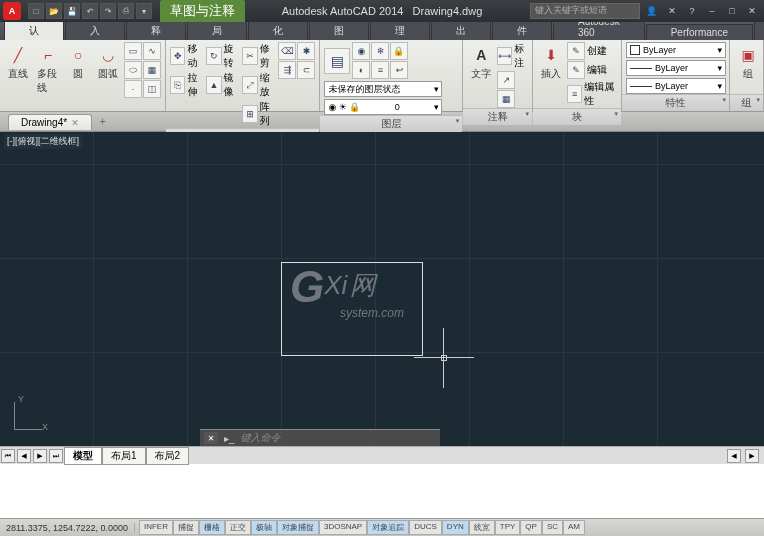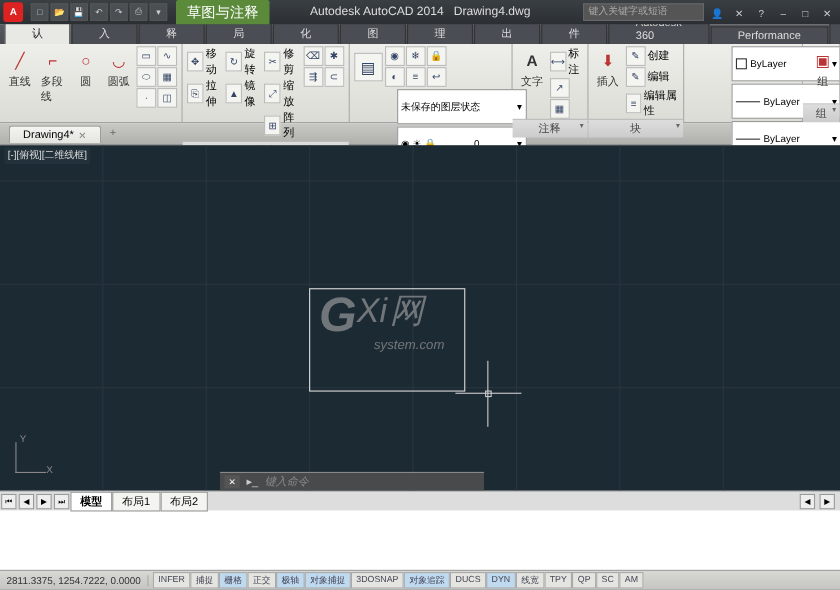--- a/index.html
+++ b/index.html
@@ -3,40 +3,40 @@
 <meta charset="utf-8">
 <style>
 * { margin:0; padding:0; box-sizing:border-box; font-family:"Microsoft YaHei",SimSun,sans-serif; }
 body { width:764px; height:536px; background:#fff; overflow:hidden; font-size:10px; position:relative; }
 .titlebar { height:22px; background:linear-gradient(#3a3f44,#2b2f33); display:flex; align-items:center; color:#ddd; position:relative; }
 .app-icon { width:18px; height:18px; background:#d22; border-radius:3px; margin:0 3px; display:flex; align-items:center; justify-content:center; color:#fff; font-weight:bold; font-size:9px; }
 .qat { display:flex; gap:2px; align-items:center; margin-left:4px; }
 .qat-btn { width:16px; height:16px; background:#4a4f54; border:1px solid #555; display:flex; align-items:center; justify-content:center; font-size:8px; color:#ccc; cursor:pointer; }
 .tab-current { background:#5a8a3a; color:#fff; padding:2px 10px; font-size:13px; margin-left:8px; border-radius:2px 2px 0 0; }
 .title-text { position:absolute; left:50%; transform:translateX(-50%); font-size:11px; color:#ddd; }
-.title-right { margin-left:auto; display:flex; align-items:flex-end; gap:4px; padding-right:4px; }
+.title-right { margin-left:auto; display:flex; align-items:center; gap:4px; padding-right:4px; }
 .search-box { background:#555; border:1px solid #666; width:110px; height:16px; padding:0 4px; font-size:9px; color:#aaa; }
 .sys-btn { width:16px; height:14px; font-size:9px; color:#ccc; display:flex; align-items:center; justify-content:center; }
 .ribbon-tabs { height:18px; background:linear-gradient(#585c62,#484c52); display:flex; align-items:flex-end; padding-left:4px; gap:1px; font-size:10px; }
 .rtab { padding:2px 24px; color:#ddd; cursor:pointer; background:#4a4e54; border:1px solid #333; border-bottom:none; }
 .rtab.active { background:#e8e8e4; color:#222; }
 .ribbon { height:72px; background:linear-gradient(#eeeeea,#dcdcd6); border-bottom:1px solid #999; display:flex; font-size:10px; }
 .panel { border-right:1px solid #aaa; display:flex; flex-direction:column; padding:2px 4px; }
 .panel-body { flex:1; display:flex; gap:2px; align-items:flex-start; }
 .panel-title { text-align:center; font-size:10px; color:#444; background:linear-gradient(#ddd,#ccc); margin:0 -4px -2px; padding:1px 0; border-top:1px solid #bbb; position:relative; }
 .panel-title::after { content:"▾"; position:absolute; right:3px; font-size:7px; color:#666; }
 .big-btn { display:flex; flex-direction:column; align-items:center; gap:1px; padding:2px 3px; cursor:pointer; }
 .big-btn .ico { width:22px; height:22px; display:flex; align-items:center; justify-content:center; font-size:14px; color:#b33; }
 .big-btn .lbl { font-size:10px; color:#333; }
 .small-grid { display:grid; grid-template-columns:repeat(3,18px); gap:1px; }
 .small-grid2 { display:grid; grid-template-columns:repeat(2,18px); gap:1px; }
 .sbtn { width:18px; height:18px; border:1px solid #bbb; background:#f4f4f0; display:flex; align-items:center; justify-content:center; font-size:9px; color:#346; cursor:pointer; }
 .vstack { display:flex; flex-direction:column; gap:1px; }
 .hrow { display:flex; gap:2px; align-items:center; }
-.combo { background:#fff; border:1px solid #999; height:32px; padding:0 3px; font-size:9px; display:flex; align-items:center; justify-content:space-between; gap:20px;margin-left:39px; }
+.combo { background:#fff; border:1px solid #999; height:16px; padding:0 3px; font-size:9px; display:flex; align-items:center; justify-content:space-between; gap:20px; }
 .layer-combo { width:118px; }
 .filetabs { height:20px; background:linear-gradient(#c8c8c4,#b0b0ac); display:flex; align-items:center; padding-left:8px; gap:2px; border-bottom:1px solid #888; }
 .filetab { background:linear-gradient(#f4f4f0,#e4e4e0); border:1px solid #999; border-bottom:none; padding:2px 12px; font-size:10px; border-radius:3px 3px 0 0; display:flex; gap:4px; align-items:flex-end; }
 .filetab .close { font-size:9px; color:#888; }
 .canvas-wrap { position:relative; height:314px; background:#1c2a33; overflow:hidden; }
 .grid-line-v, .grid-line-h { position:absolute; background:#2a3640; }
 .grid-line-v { width:1px; height:100%; }
 .grid-line-h { height:1px; width:100%; }
 .view-label { position:absolute; top:2px; left:4px; color:#ddd; font-size:9px; background:rgba(40,55,65,.6); padding:1px 3px; }
 .rect-obj { position:absolute; border:1px solid #ddd; }
@@ -44,21 +44,21 @@
 .cursor-cross .ch { position:absolute; background:#ccc; height:1px; width:60px; top:29px; left:0; }
 .cursor-cross .cv { position:absolute; background:#ccc; width:1px; height:60px; left:29px; top:0; }
 .cursor-cross .cb { position:absolute; border:1px solid #ccc; width:6px; height:6px; left:27px; top:27px; }
 .ucs { position:absolute; bottom:12px; left:10px; color:#888; font-size:9px; }
 .ucs .yaxis { position:absolute; bottom:4px; left:4px; width:1px; height:28px; background:#888; }
 .ucs .xaxis { position:absolute; bottom:4px; left:4px; height:1px; width:28px; background:#888; }
 .ucs .ylbl { position:absolute; bottom:30px; left:8px; }
 .ucs .xlbl { position:absolute; bottom:2px; left:32px; }
 .watermark { position:absolute; top:130px; left:290px; font-family:Georgia,serif; color:rgba(170,170,170,.6); font-style:italic; pointer-events:none; }
 .watermark .big { font-size:44px; font-weight:bold; }
-.watermark .med { font-size:31px; position:relative; top:-8px; }
+.watermark .med { font-size:26px; position:relative; top:-8px; }
 .watermark .sm { font-size:12px; position:relative; top:-6px; }
 .cmdbar { height:17px; background:#c4c4c0; display:flex; align-items:center; padding:0 4px; gap:6px; border-top:1px solid #888; }
 .cmdbar .cx { width:14px; height:12px; background:#555; color:#fff; display:flex; align-items:center; justify-content:center; font-size:8px; }
 .cmd-input { flex:0 0 160px; color:#888; font-style:italic; font-size:10px; }
 .layout-tabs { height:18px; background:#ddd; display:flex; align-items:center; font-size:10px; border-top:1px solid #aaa; }
 .lnav { width:14px; height:14px; border:1px solid #999; background:#eee; display:flex; align-items:center; justify-content:center; font-size:7px; margin:0 1px; cursor:pointer; }
 .ltab { padding:1px 8px; border:1px solid #999; background:#f4f4f0; cursor:pointer; }
 .ltab.active { background:#fff; font-weight:bold; }
 .layout-tabs .scroll { margin-left:auto; display:flex; gap:2px; padding-right:4px; }
 .statusbar { position:absolute; bottom:0; left:0; right:0; height:18px; background:linear-gradient(#d8d8d4,#c4c4c0); display:flex; align-items:center; font-size:9px; border-top:1px solid #999; }

